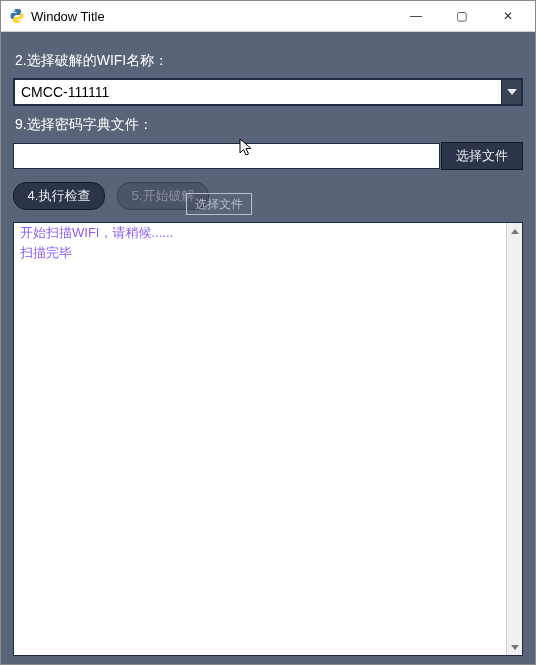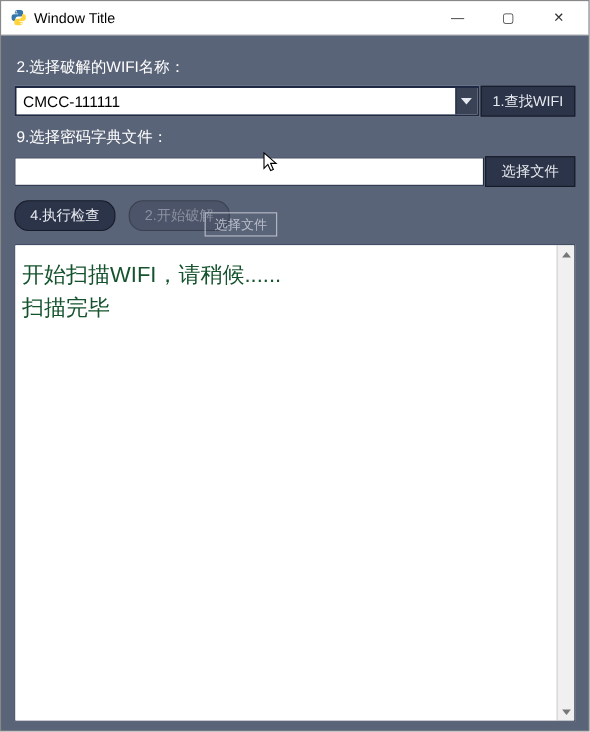--- a/index.html
+++ b/index.html
@@ -101,23 +101,23 @@
   .logwrap {
     position:relative;
     margin-top: 12px;
     height: 434px;
     background:#ffffff;
     border:1px solid #1e2a44;
     display:flex;
   }
   .log {
     flex:1;
-    padding:12px 6px;
-    color:#14532d;
-    font-size:20px;
+    padding:0 6px;
+    color:#8b5cf6;
+    font-size:13px;
     line-height:1.5;
     white-space:pre-wrap;
     overflow:hidden;
     border:none;
     resize:none;
     font-family: inherit;
     outline:none;
   }
   .vscroll {
     width:16px;
@@ -185,33 +185,32 @@
 
     <span class="label">2.选择破解的WIFI名称：</span>
 
     <div class="row">
       <div class="combo">
         <input type="text" value="CMCC-111111" style="">
         <div class="dropbtn">
           <div class="tri"></div>
         </div>
       </div>
-      <div class="btn">1.查找WIFI</div>
     </div>
 
     <span class="label">9.选择密码字典文件：</span>
 
     <div class="row">
       <input class="txt" type="text" value="" style="">
       <div class="btn">选择文件</div>
     </div>
 
     <div class="btnrow">
       <div class="btn">4.执行检查</div>
-      <div class="btn disabled">2.开始破解</div>
+      <div class="btn disabled">5.开始破解</div>
     </div>
 
     <div class="logwrap">
       <textarea class="log" readonly="" style="">开始扫描WIFI，请稍候......
 扫描完毕</textarea>
       <div class="vscroll">
         <div class="arrow top">
             <div class="atri-up"></div>
           </div>
         <div class="arrow bot">

